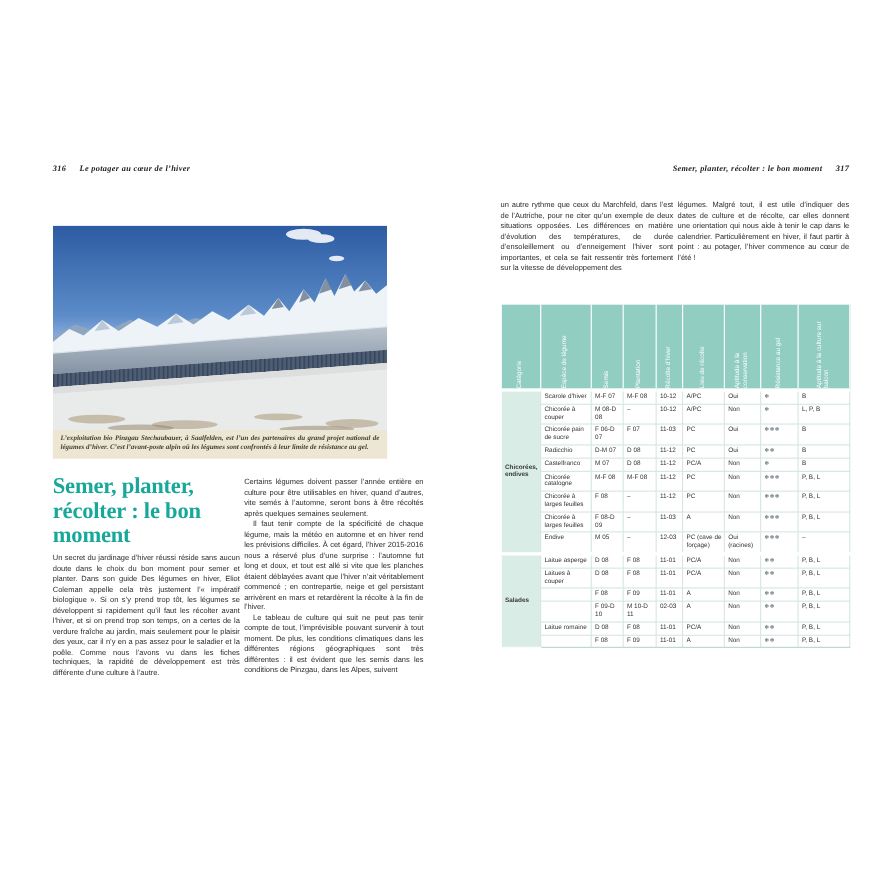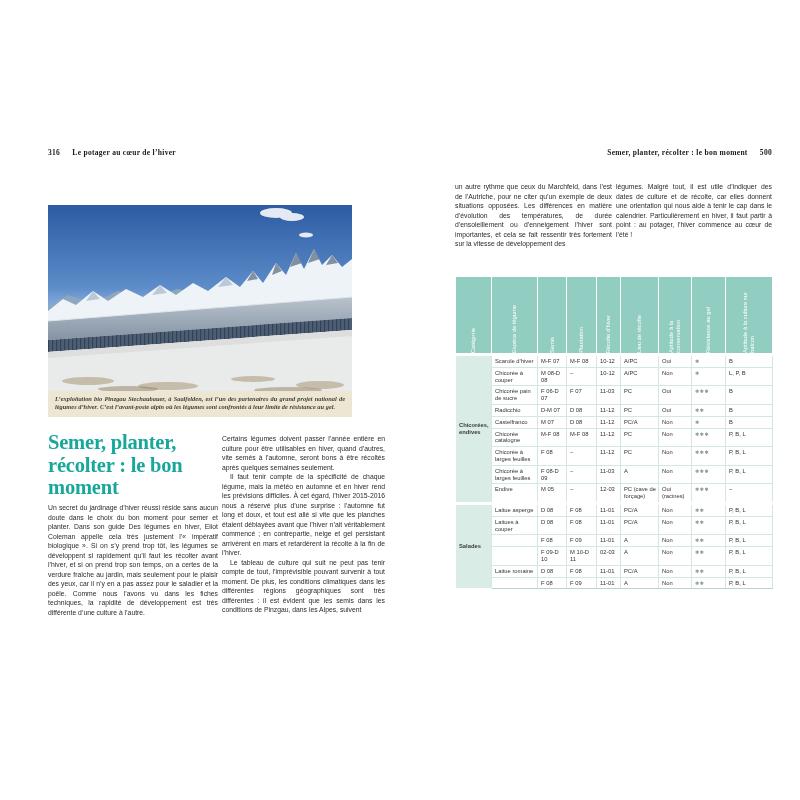--- a/index.html
+++ b/index.html
@@ -7,21 +7,21 @@
     width:800px;height:800px;position:relative;background:#ffffff;
     font-family:"Liberation Sans",sans-serif;color:#2b2b2b;
     -webkit-font-smoothing:antialiased;
   }
   .abs{position:absolute;}
   p{margin:0;}
 
   
   .runhead{
     font-family:"Liberation Serif",serif;font-weight:bold;
-    font-size:7.5px;letter-spacing:.3px;color:#1a1a1a;white-space:nowrap;
+    font-size:7.5px;letter-spacing:.3px;color:#1a1a1a;white-space:nowrap;font-style:italic;
   }
   .runhead .folio{margin:0 0 0 10px;}
   .runhead .folio-left{margin:0 10px 0 0;}
 
   
   .photo-wrap{left:48px;top:205px;width:304px;height:186px;overflow:hidden;}
   .caption{
     left:48px;top:391px;width:304px;box-sizing:border-box;
     background:#ece6d2;padding:4px 7px 5px 7px;
     font-family:"Liberation Serif",serif;font-style:italic;font-weight:bold;
@@ -147,21 +147,21 @@
 </div>
 
 <div class="abs para colR">
   <p>Certains légumes doivent passer l’année entière en culture pour être utilisables en hiver, quand d’autres, vite semés à l’automne, seront bons à être récoltés après quelques semaines seulement.</p>
   <p>Il faut tenir compte de la spécificité de chaque légume, mais la météo en automne et en hiver rend les prévisions difficiles. À cet égard, l’hiver 2015-2016 nous a réservé plus d’une surprise : l’automne fut long et doux, et tout est allé si vite que les planches étaient déblayées avant que l’hiver n’ait véritablement commencé ; en contrepartie, neige et gel persistant arrivèrent en mars et retardèrent la récolte à la fin de l’hiver.</p>
   <p>Le tableau de culture qui suit ne peut pas tenir compte de tout, l’imprévisible pouvant survenir à tout moment. De plus, les conditions climatiques dans les différentes régions géographiques sont très différentes : il est évident que les semis dans les conditions de Pinzgau, dans les Alpes, suivent</p>
 </div>
 
 <div class="abs runhead" style="right:28px;top:148px;text-align:right;">
   <span>Semer, planter, récolter : le bon moment</span>
-  <span class="folio">500</span>
+  <span class="folio">317</span>
 </div>
 
 <div class="abs para introL">
   <p>un autre rythme que ceux du Marchfeld, dans l’est de l’Autriche, pour ne citer qu’un exemple de deux situations opposées. Les différences en matière d’évolution des températures, de durée d’ensoleillement ou d’enneigement l’hiver sont importantes, et cela se fait ressentir très fortement sur la vitesse de développement des</p>
 </div>
 
 <div class="abs para introR">
   <p>légumes. Malgré tout, il est utile d’indiquer des dates de culture et de récolte, car elles donnent une orientation qui nous aide à tenir le cap dans le calendrier. Particulièrement en hiver, il faut partir à point : au potager, l’hiver commence au cœur de l’été !</p>
 </div>
 

